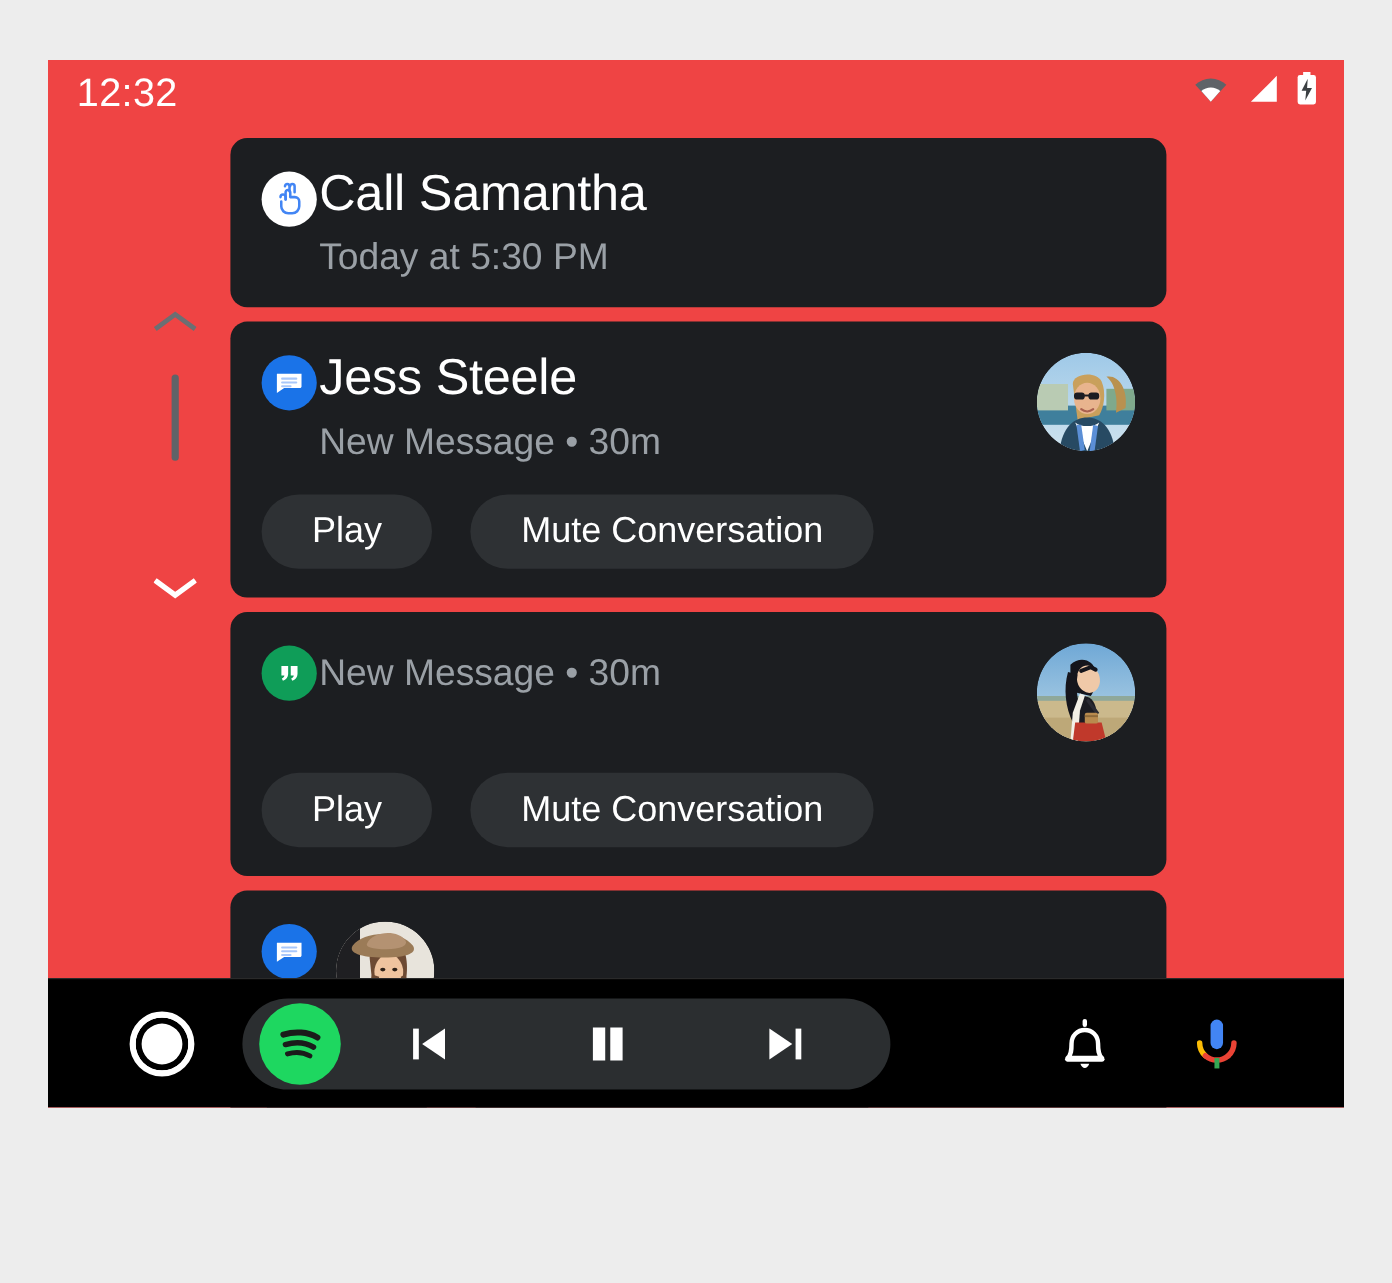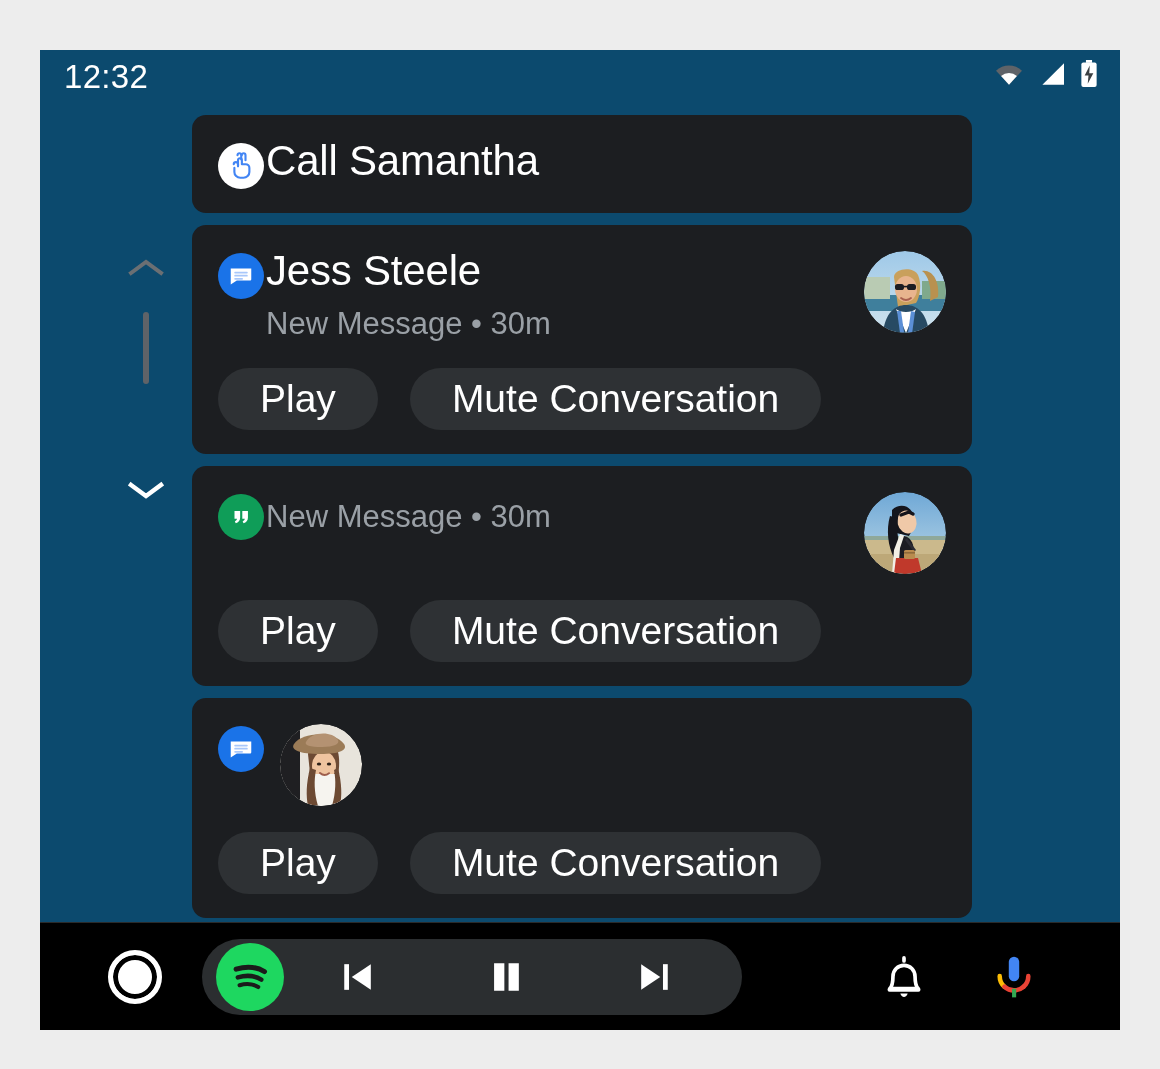--- a/index.html
+++ b/index.html
@@ -6,22 +6,22 @@
   html, body {
     width: 1160px; height: 1069px;
     background: #ededed;
     font-family: "Liberation Sans", sans-serif;
     overflow: hidden;
   }
 
   #device {
     position: absolute;
     left: 40px; top: 50px;
-    width: 1080px; height: 980px;
-    background: #0c4a6e;
+    width: 1080px; height: 873px;
+    background: #ef4444;
     overflow: hidden;
     padding-left: 44px;
   }
 
   
   #statusbar {
     position: absolute; left: 0; top: 0;
     width: 1080px; height: 52px;
     display: flex; align-items: center;
     justify-content: space-between;
@@ -107,21 +107,21 @@
   .avatar svg { display: block; width: 100%; height: 100%; }
 
   .actions { display: flex; gap: 32px; margin-top: 26px; }
   .action-btn {
     background: #2e3134;
     color: #ffffff;
     border: none;
     border-radius: 40px;
     height: 62px;
     padding: 0 42px;
-    font-size: 39px;
+    font-size: 30px;
     font-family: "Liberation Sans", sans-serif;
     cursor: pointer;
     white-space: nowrap;
   }
 
   
   #navbar {
     position: absolute; left: 0; bottom: 0;
     width: 1080px; height: 108px;
     background: #000000;
@@ -215,20 +215,21 @@
         <div class="app-badge badge-white">
           <svg width="30" height="30" viewBox="0 0 24 24">
             <path d="M9.2 3.4c0-.9.7-1.6 1.5-1.6s1.5.7 1.5 1.6v3.3" fill="none" stroke="#4285f4" stroke-width="1.7" stroke-linecap="round"></path>
             <path d="M12.6 3.4c0-.9.7-1.6 1.5-1.6s1.5.7 1.5 1.6v4" fill="none" stroke="#4285f4" stroke-width="1.7" stroke-linecap="round"></path>
             <path d="M6.2 10.6c0-1 .8-1.7 1.7-1.7s1.7.8 1.7 1.7v1.6" fill="none" stroke="#4285f4" stroke-width="1.7" stroke-linecap="round"></path>
             <path d="M9.6 12.1V7.4c0-.9.7-1.6 1.5-1.6s1.6.7 1.6 1.6v3.2h3.1c1.6 0 2.9 1.3 2.9 2.9v3.2c0 2.6-2.1 4.7-4.7 4.7h-2.6c-2.6 0-4.7-2.1-4.7-4.7v-3.2" fill="none" stroke="#4285f4" stroke-width="1.7" stroke-linejoin="round" stroke-linecap="round"></path>
           </svg>
         </div>
         <div class="card-text">
           <div class="card-title">Call Samantha</div>
+          <div class="card-sub">Today at 5:30 PM</div>
         </div>
       </div>
     </div>
 
     <div class="card">
       <div class="card-head">
         <div class="app-badge badge-blue">
           <svg width="28" height="28" viewBox="0 0 24 24">
             <path d="M3.2 5.6h17.6v9.1c0 .6-.5 1.1-1.1 1.1H8.4l-5.2 3.4z" fill="#ffffff"></path>
             <rect x="6.2" y="8.3" width="11.6" height="1.5" rx=".75" fill="#a8c7fa"></rect>

